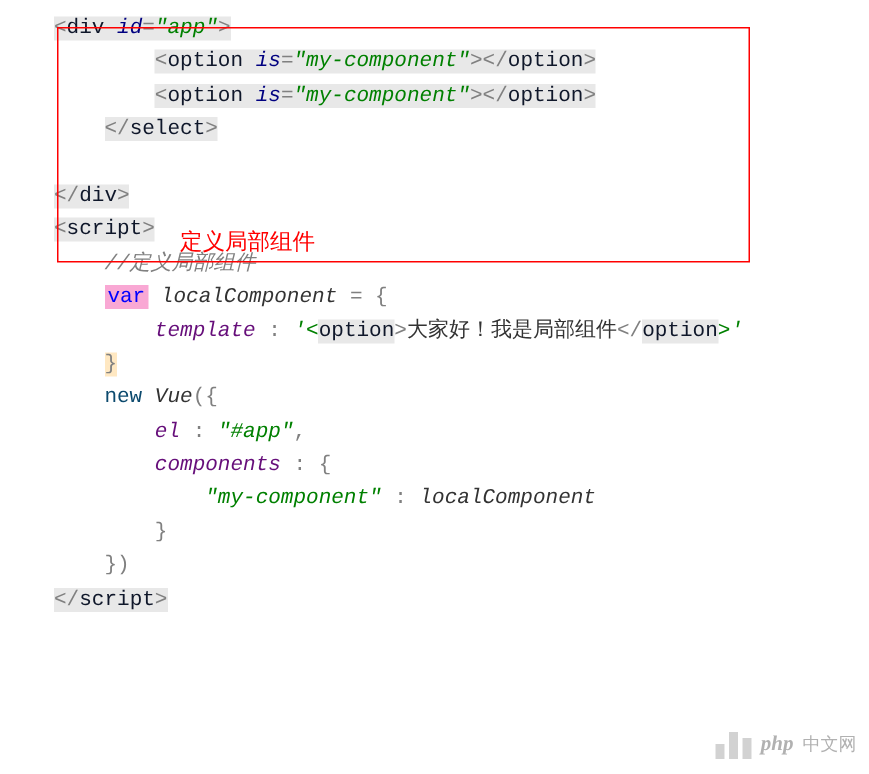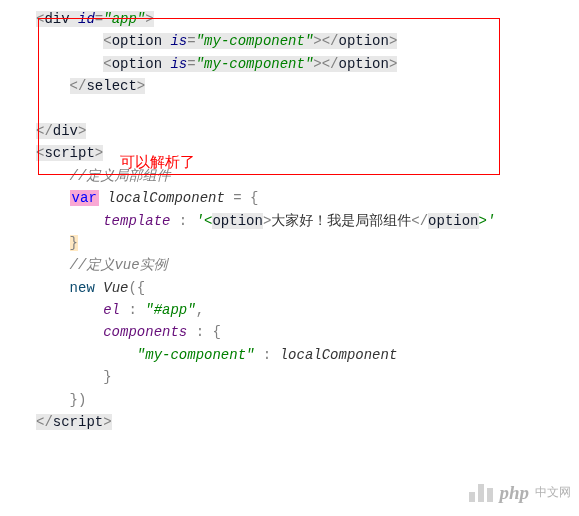--- a/index.html
+++ b/index.html
@@ -84,21 +84,21 @@
       background: #bbb;
     }
     .watermark-bars span:nth-child(1){height:10px;}
     .watermark-bars span:nth-child(2){height:18px;}
     .watermark-bars span:nth-child(3){height:14px;}
     .watermark-php {
       font-family: serif;
       font-weight: bold;
       font-style: italic;
       color: #888;
-      font-size: 19px;
+      font-size: 14px;
     }
   </style>
 </head>
 <body>
 
 <div>
 
 <div class="line"><span class="gutter"></span><span class="code highlight-bg"><span class="punct">&lt;</span><span class="tag">div</span> <span class="attr-name">id</span><span class="punct">=</span><span class="attr-val">"app"</span><span class="punct">&gt;</span></span></div>
 
 
@@ -115,40 +115,39 @@
 <div class="line"><span class="gutter"></span><span class="code highlight-bg"><span class="punct">&lt;</span><span class="tag">script</span><span class="punct">&gt;</span></span></div>
 
 <div class="line"><span class="gutter"></span><span class="code">    <span class="comment">//定义局部组件</span></span></div>
 
 <div class="line"><span class="gutter"></span><span class="code">    <span class="var-kw">var</span> <span class="ident">localComponent</span><span class="punct"> = {</span></span></div>
 
 <div class="line"><span class="gutter"></span><span class="code">        <span class="prop">template</span><span class="punct"> : </span><span class="string">'&lt;</span><span class="tag highlight-bg">option</span><span class="punct">&gt;</span><span class="text-content">大家好！我是局部组件</span><span class="punct">&lt;/</span><span class="tag highlight-bg">option</span><span class="string">&gt;'</span></span></div>
 
 <div class="line"><span class="gutter"></span><span class="code">    <span class="punct brace-hl">}</span></span></div>
 
-<div class="line"><span class="gutter"></span><span class="code">    <span class="comment">//定义vue实例</span></span></div>
 
 <div class="line"><span class="gutter"></span><span class="code">    <span class="keyword">new</span> <span class="ident">Vue</span><span class="punct">({</span></span></div>
 
 <div class="line"><span class="gutter"></span><span class="code">        <span class="prop">el</span><span class="punct"> : </span><span class="string">"#app"</span><span class="punct">,</span></span></div>
 
 <div class="line"><span class="gutter"></span><span class="code">        <span class="prop">components</span><span class="punct"> : {</span></span></div>
 
 <div class="line"><span class="gutter"></span><span class="code">            <span class="string">"my-component"</span><span class="punct"> : </span><span class="ident">localComponent</span></span></div>
 
 <div class="line"><span class="gutter"></span><span class="code">        <span class="punct">}</span></span></div>
 
 <div class="line"><span class="gutter"></span><span class="code">    <span class="punct">})</span></span></div>
 
 <div class="line"><span class="gutter"></span><span class="code highlight-bg"><span class="punct">&lt;/</span><span class="tag">script</span><span class="punct">&gt;</span></span></div>
 
 </div>
 
 <div class="red-box"></div>
-<div class="red-text">可以解析了</div>
+<div class="red-text">定义局部组件</div>
 
 <div class="watermark">
   <span class="watermark-bars">
       <span></span>
       <span></span>
       <span></span>
     </span>
   <span class="watermark-php">php</span>
   <span>中文网</span>
 </div>

